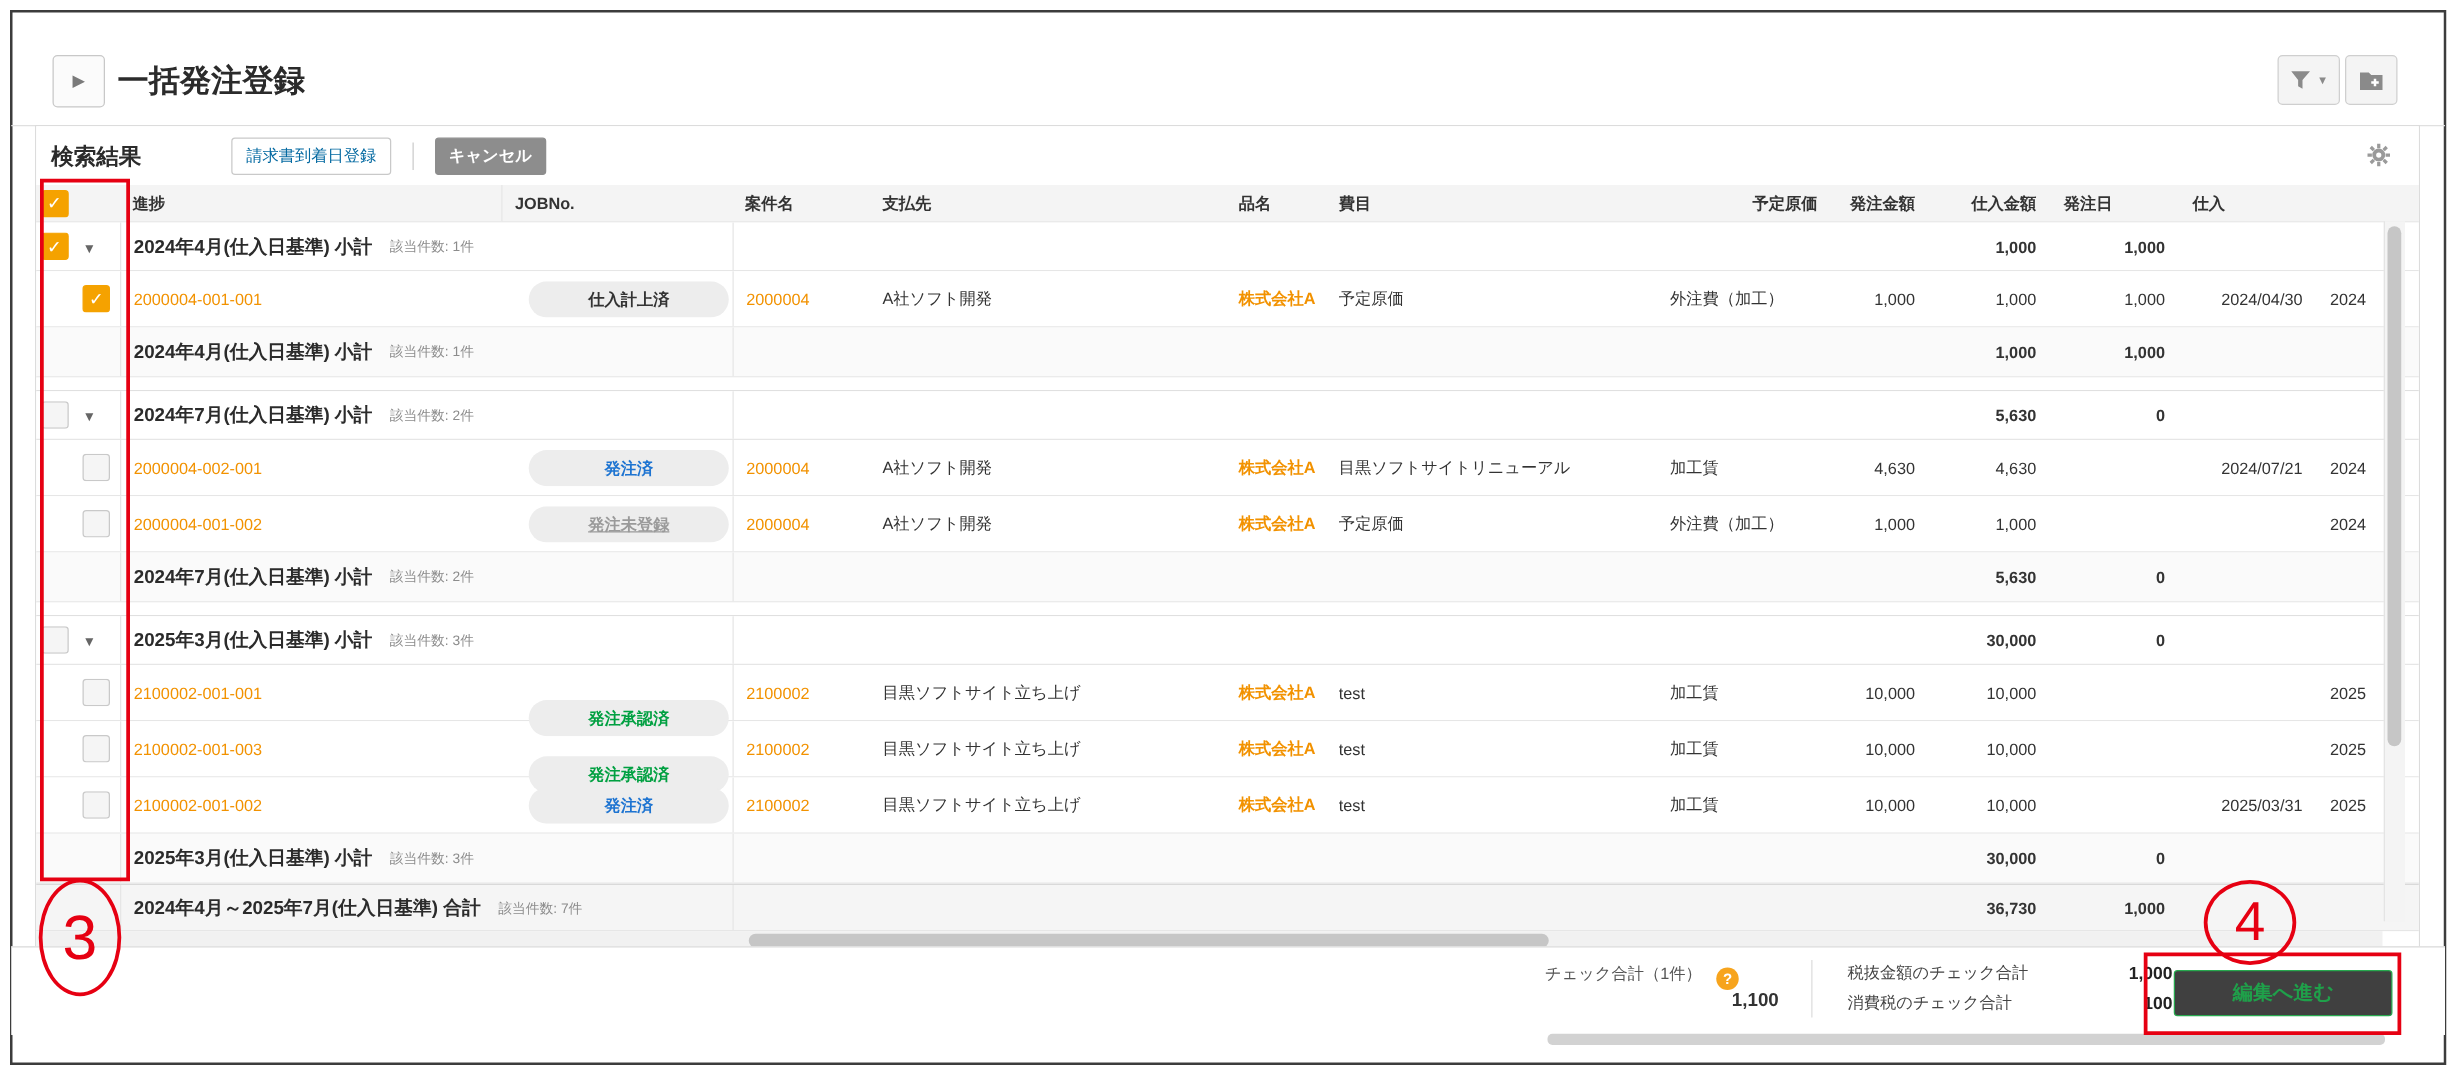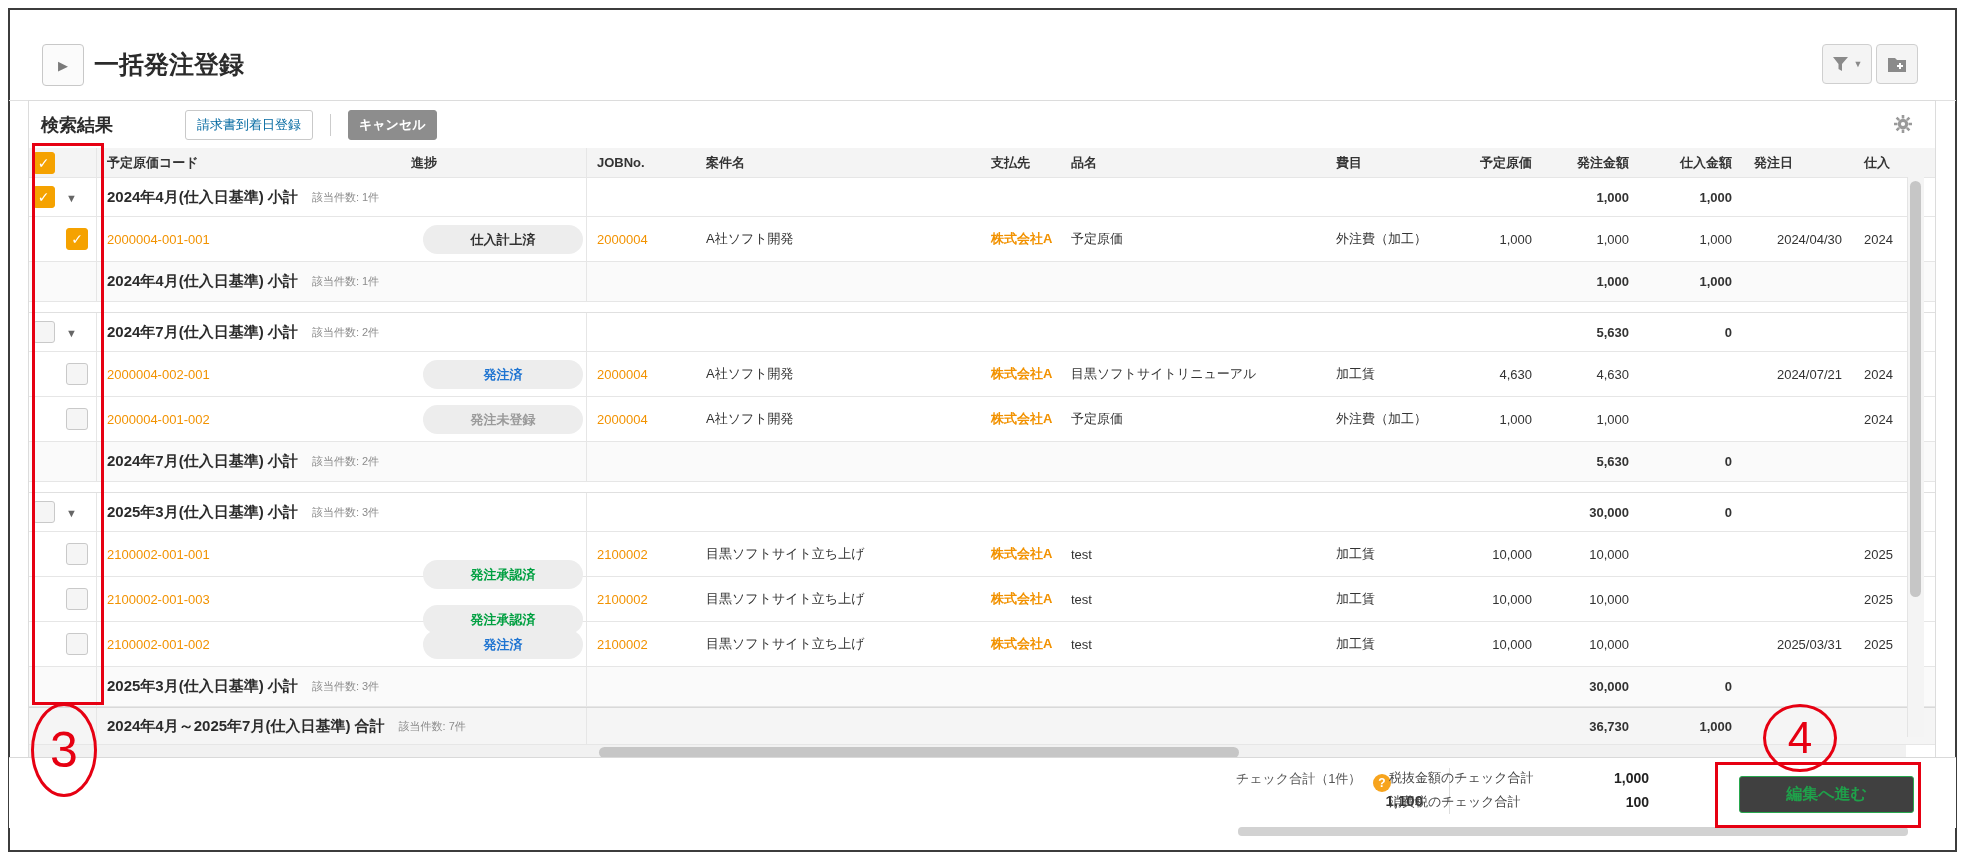--- a/index.html
+++ b/index.html
@@ -48,36 +48,36 @@
   .link{color:#f29200;}
   .glabel{font-weight:bold;font-size:15px;color:#2b2b2b;}
   .gcount{font-size:11px;color:#8c8c8c;margin-left:14px;}
   .tri{font-size:11px;color:#666;cursor:pointer;}
   .cb{width:20px;height:20px;border:1px solid #c9c9c9;border-radius:3px;background:#f5f5f5;display:inline-flex;
       align-items:center;justify-content:center;cursor:pointer;}
   .cb.checked{background:#f5a200;border-color:#f5a200;}
   .cb.checked::after{content:"✓";color:#fff;font-size:14px;font-weight:bold;}
   .badge{display:block;margin:0 12px;height:29px;line-height:29px;border-radius:15px;background:#ededed;
          font-weight:bold;text-align:center;font-size:13px;width:160px;}
-  .s-dark{color:#333;} .s-blue{color:#1e74d1;} .s-gray{color:#9a9a9a;} .s-green{color:#00a041;margin-top:40px;}
+  .s-dark{color:#333;} .s-blue{color:#1e74d1;} .s-gray{color:#9a9a9a;text-decoration:underline;} .s-green{color:#00a041;margin-top:40px;}
 
   
   .vscroll{position:absolute;left:1878px;top:76px;width:16px;height:560px;background:#f4f4f4;border-left:1px solid #e4e4e4;}
   .vthumb{position:absolute;left:2px;top:4px;width:11px;height:416px;border-radius:6px;background:#c6c6c6;cursor:grab;}
   .hsrow{position:relative;height:16px;background:#f1f1f1;border-right:29px solid #fff;}
   .hthumb{position:absolute;left:570px;top:2px;width:640px;height:11px;border-radius:6px;background:#c6c6c6;cursor:grab;}
 
   
   #footerbar{position:absolute;left:9px;top:757px;width:1947px;height:70px;border-top:1px solid #d9d9d9;background:#fff;}
   .f-checkline{position:absolute;left:1020px;top:12px;width:362px;text-align:right;font-size:13px;color:#555;}
   .helpicon{display:inline-flex;width:18px;height:18px;border-radius:50%;background:#f7a41d;color:#fff;font-size:12px;
             font-weight:bold;align-items:center;justify-content:center;margin-left:8px;vertical-align:-4px;cursor:pointer;}
   .f-checkval{position:absolute;left:1020px;top:34px;width:394px;text-align:right;font-size:15px;font-weight:bold;}
   .f-sep{position:absolute;left:1440px;top:10px;width:1px;height:46px;background:#ddd;}
-  .f-tax{position:absolute;left:1380px;top:11px;display:grid;grid-template-columns:204px 56px;row-gap:6px;
+  .f-tax{position:absolute;left:1469px;top:11px;display:grid;grid-template-columns:204px 56px;row-gap:6px;
          font-size:13px;color:#444;align-items:center;}
   .fv{text-align:right;font-weight:bold;font-size:14px;color:#222;}
   .proceed-btn{position:absolute;left:1730px;top:18px;width:173px;height:35px;background:#404040;border:1px solid #27a84e;
                border-radius:3px;color:#1fa04a;font-size:16px;font-weight:bold;display:flex;align-items:center;
                justify-content:center;cursor:pointer;}
   .f-hbar{position:absolute;left:1229px;top:69px;width:670px;height:9px;border-radius:4px;background:#d2d2d2;}
 
   
   .anno{position:absolute;border:3px solid #e60012;pointer-events:none;z-index:9;}
   #anno-col{left:32px;top:143px;width:66px;height:556px;}
@@ -124,21 +124,20 @@
         <circle cx="10" cy="10" r="5.2" fill="#9a9a9a"></circle>
         <circle cx="10" cy="10" r="2.1" fill="#fff"></circle>
       </svg>
     </div>
 
     <div class="trow thead">
       <div class="cell ccb">
           <span class="cb checked"></span>
         </div>
       <div class="cell"></div>
-      <div class="cell v1">予定原価コード</div>
       <div class="cell">進捗</div>
       <div class="cell v1">JOBNo.</div>
       <div class="cell">案件名</div>
       <div class="cell">支払先</div>
       <div class="cell">品名</div>
       <div class="cell">費目</div>
       <div class="cell num">予定原価</div>
       <div class="cell num">発注金額</div>
       <div class="cell num">仕入金額</div>
       <div class="cell">発注日</div>

